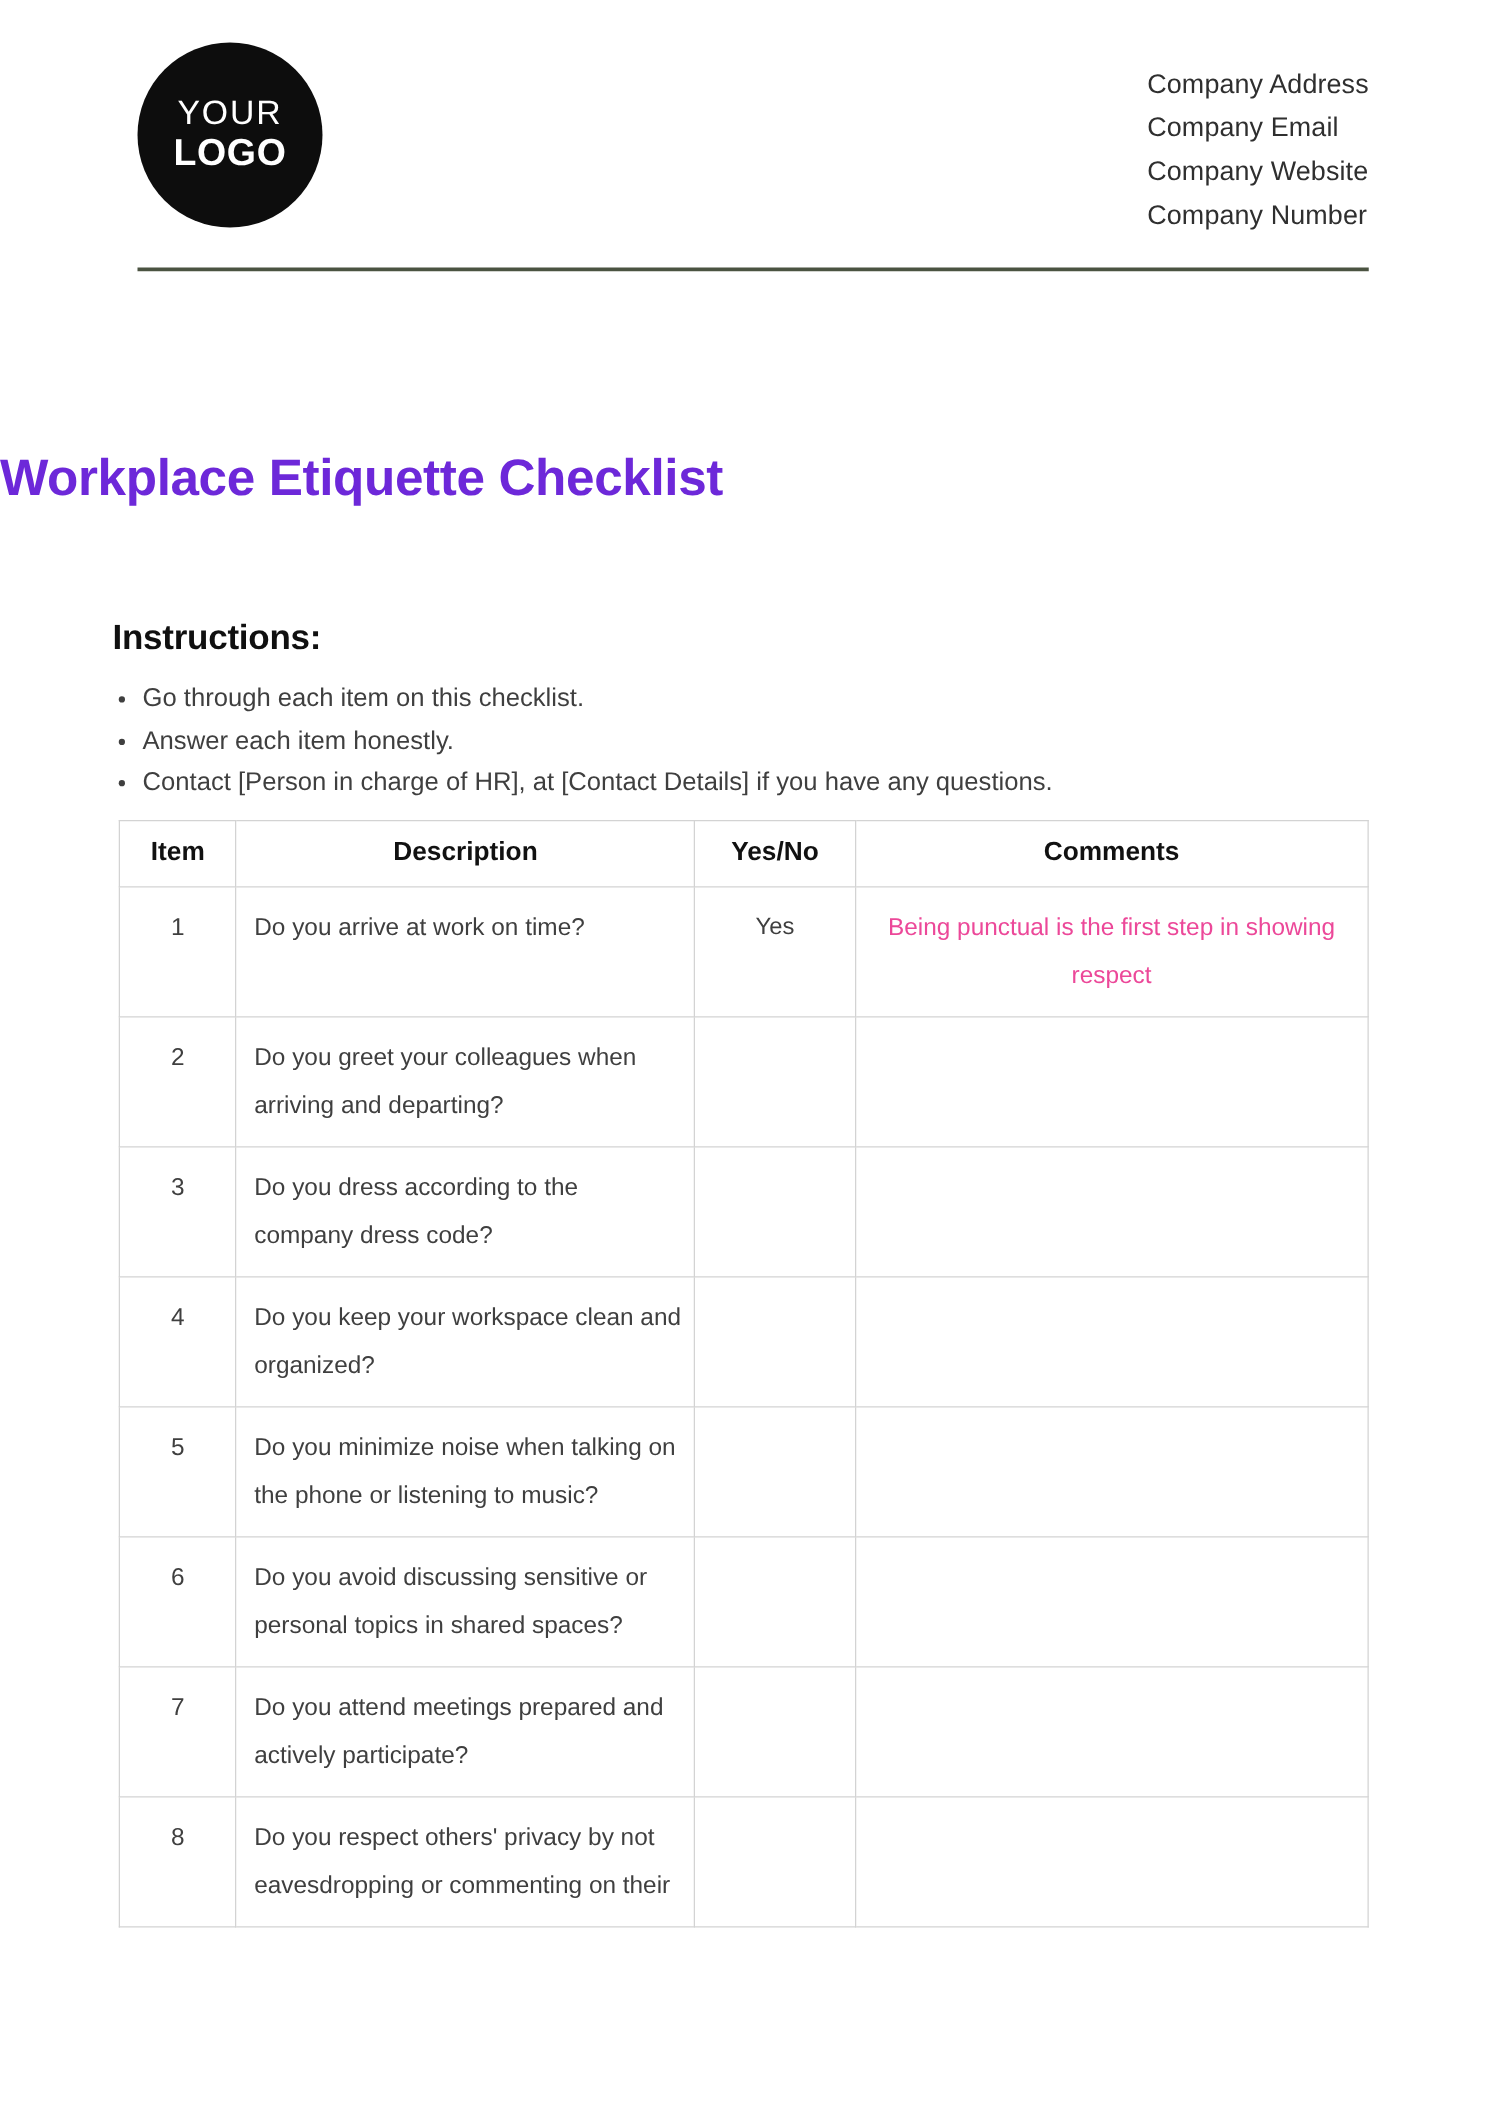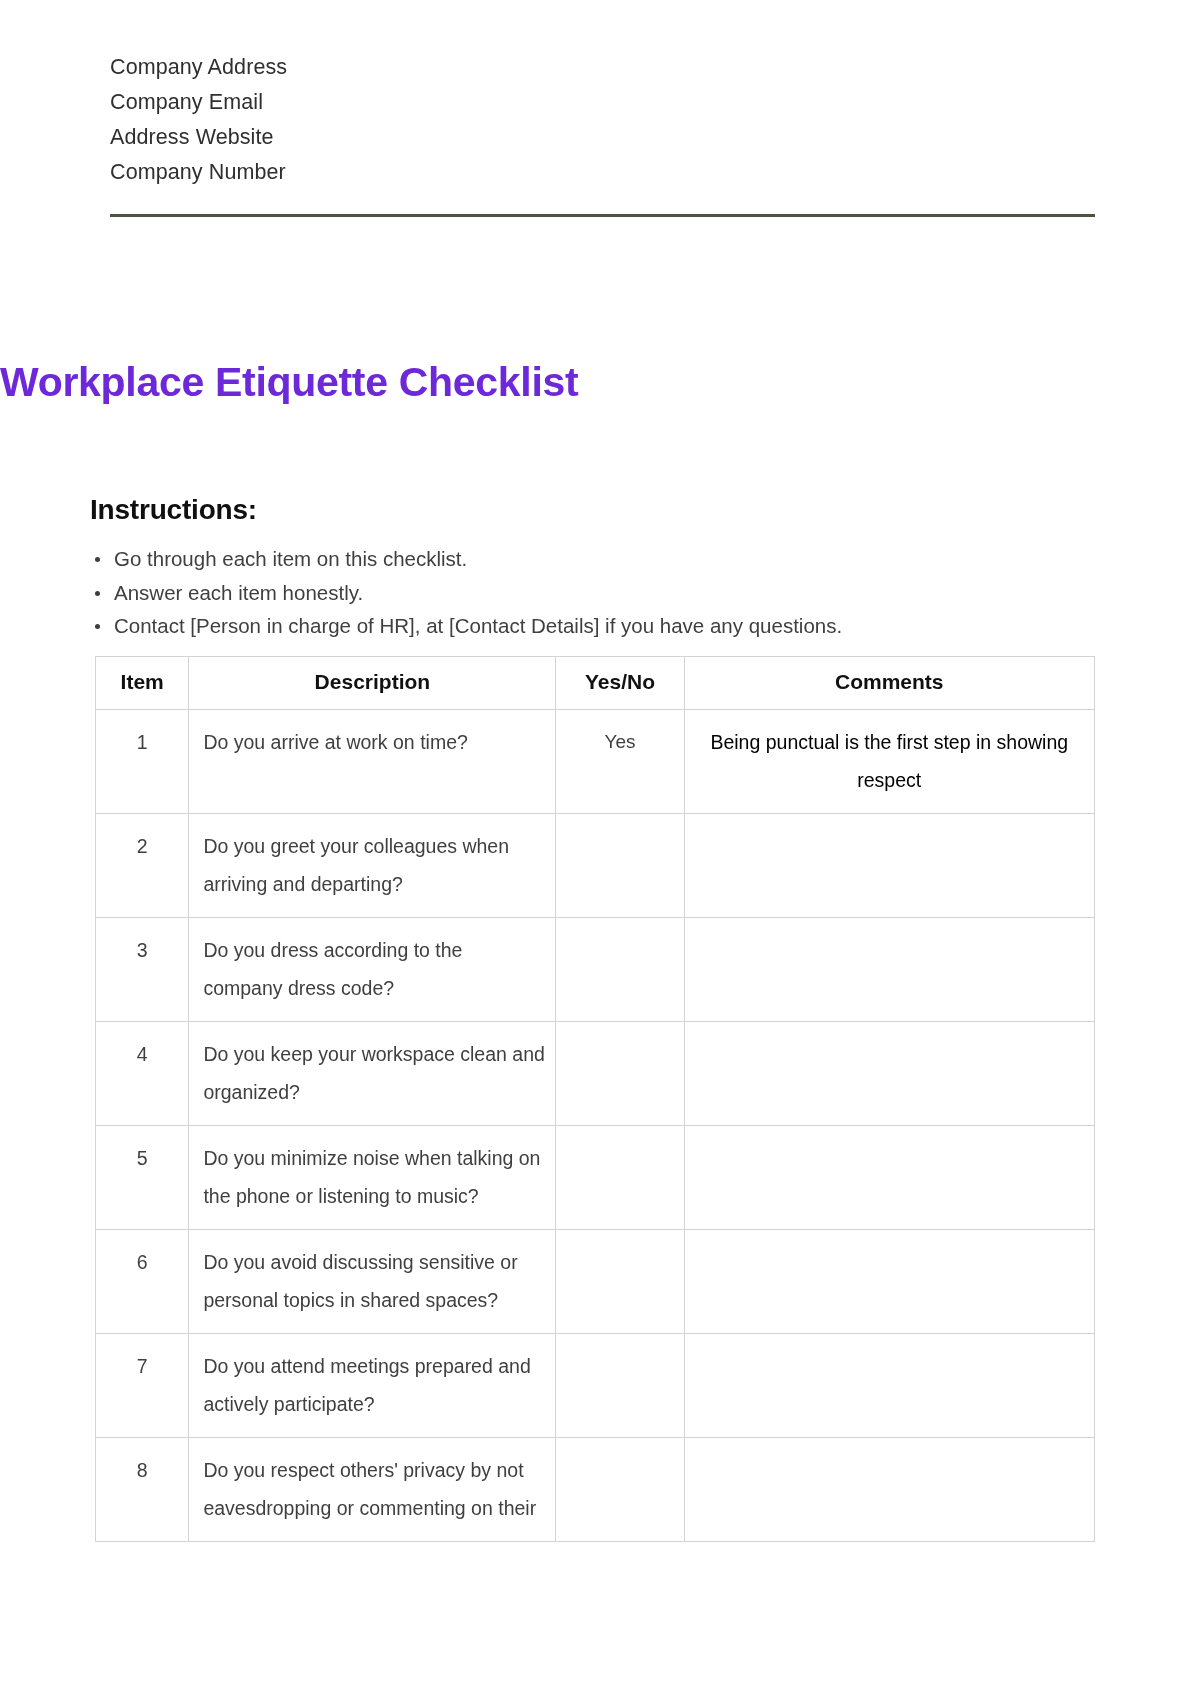--- a/index.html
+++ b/index.html
@@ -162,35 +162,39 @@
   td.cell-yesno {
     text-align: center;
     font-size: 19px;
     color: #3f3f3f;
     padding: 13px 4px 0 4px;
     line-height: 1.95;
   }
   td.cell-comment {
     text-align: center;
     font-size: 19.5px;
-    color: #000000;
+    color: #ec4899;
     padding: 13px 14px 14px 14px;
     line-height: 1.95;
   }
 </style>
 </head>
 <body>
 
 <div class="page">
 
   <div class="header">
+    <div class="logo">
+      <div class="logo-your">YOUR</div>
+      <div class="logo-logo">LOGO</div>
+    </div>
     <div class="company-block">
       <div class="company-line">Company Address</div>
       <div class="company-line">Company Email</div>
-      <div class="company-line">Address Website</div>
+      <div class="company-line">Company Website</div>
       <div class="company-line">Company Number</div>
     </div>
   </div>
   <div class="rule"></div>
 
   <h1 class="title">Workplace Etiquette Checklist</h1>
 
   <div class="instructions">
     <div class="instructions-heading">Instructions:</div>
     <ul class="bullets">

